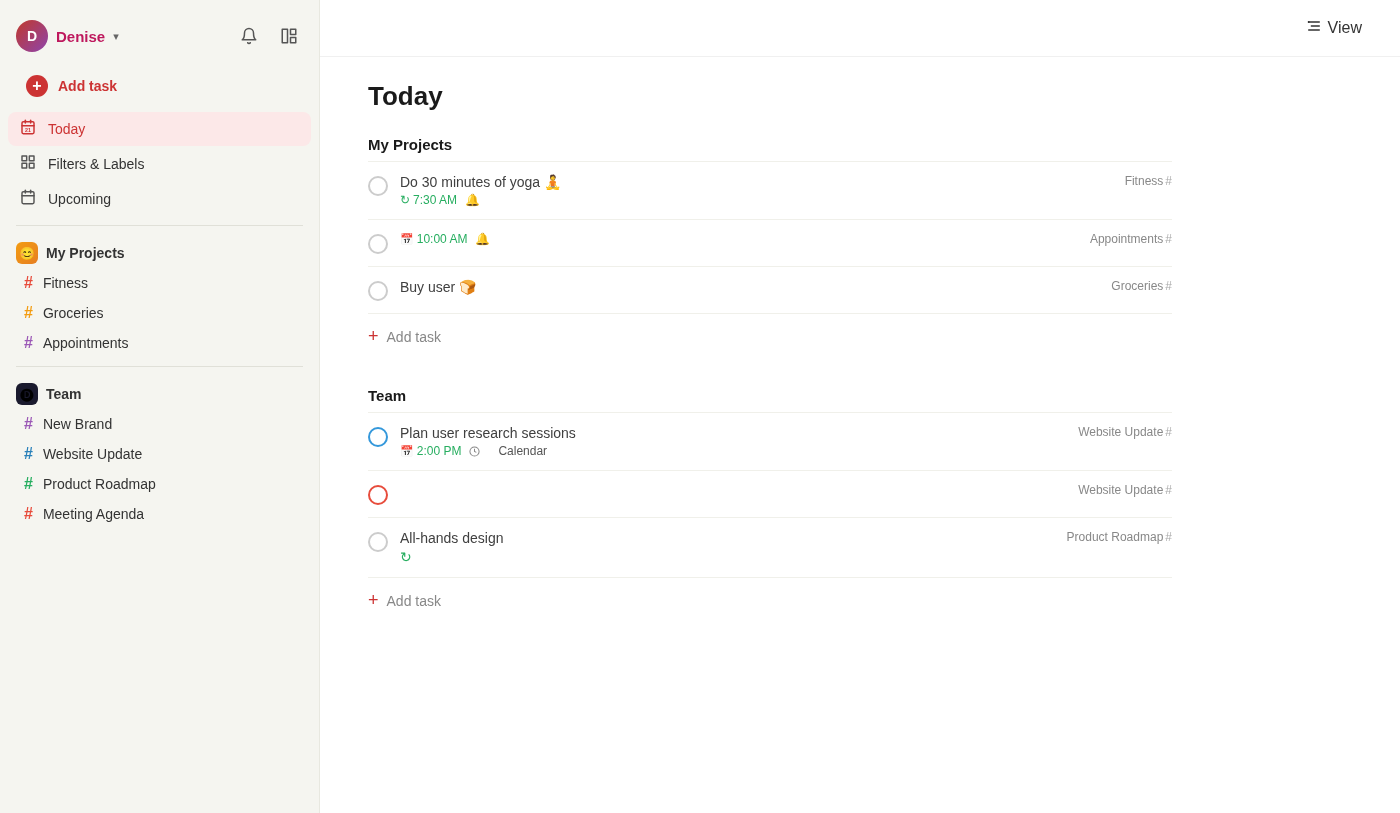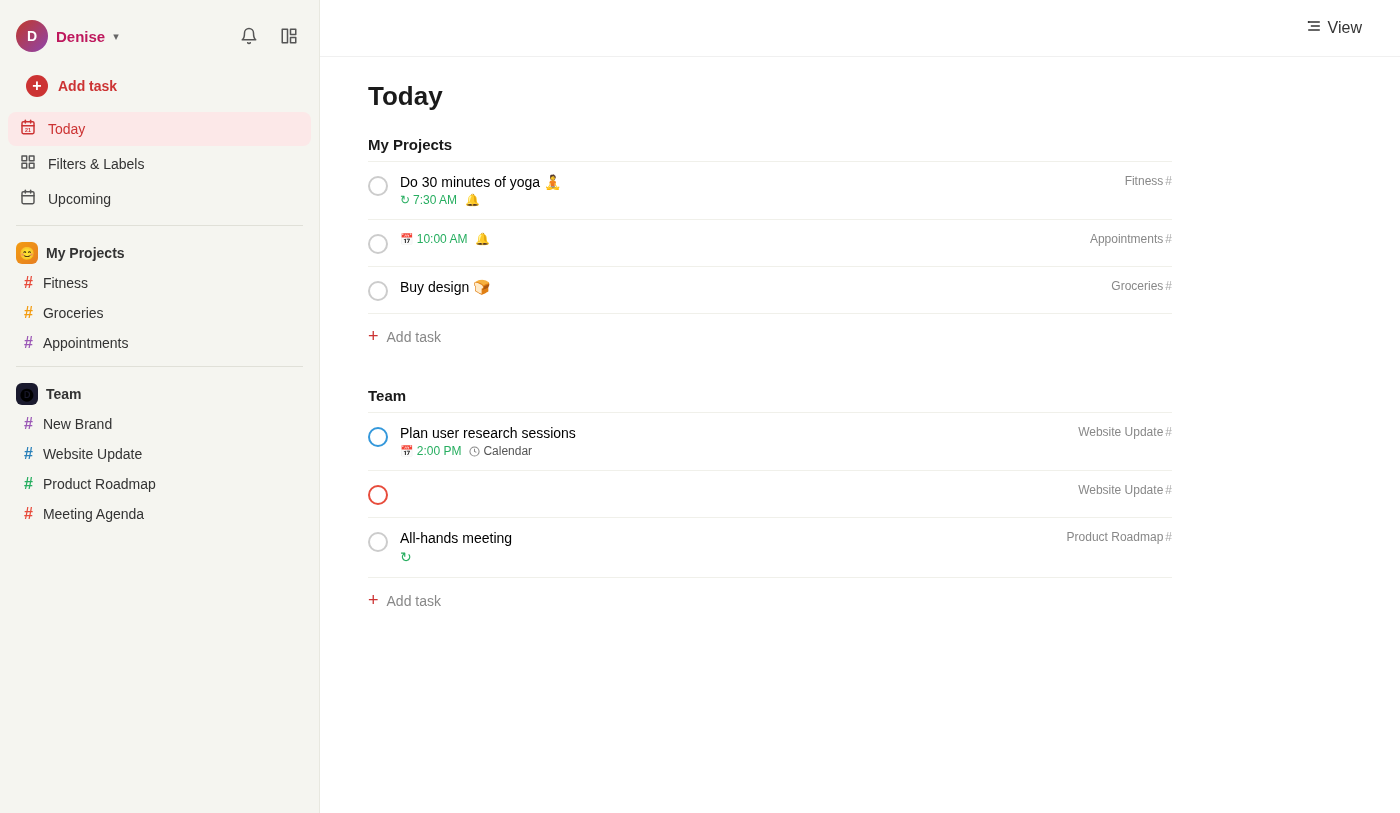--- a/index.html
+++ b/index.html
@@ -241,39 +241,39 @@
       display: flex;
       align-items: center;
       justify-content: center;
     }
     .task-checkbox.blue-ring { border-color: #3498db; }
     .task-checkbox.red-ring { border-color: #e74c3c; }
 
     .task-content { flex: 1; }
     .task-name {
       font-size: 14px;
-      color: #000000;
+      color: #404040;
       font-weight: 400;
       margin-bottom: 3px;
     }
     .task-meta {
       display: flex;
       align-items: center;
       gap: 8px;
     }
     .task-time {
       font-size: 12px;
       color: #27ae60;
       font-weight: 500;
       display: flex;
       align-items: center;
       gap: 3px;
     }
     .task-alarm { color: #888; font-size: 12px; }
-    .task-calendar { color: #888; font-size: 12px; display: flex; align-items: center; gap: 3px; }
+    .task-calendar { color: #888; font-size: 12px; display: flex; align-items: center; gap: 18px; }
     .task-calendar-label { font-size: 12px; color: #555; }
 
     .task-tag {
       margin-left: auto;
       font-size: 12px;
       color: #888;
       display: flex;
       align-items: center;
       gap: 2px;
     }
@@ -470,21 +470,21 @@
           </div>
           <div class="task-tag">
             <span>Appointments</span>
             <span class="task-tag-hash">#</span>
           </div>
         </div>
 
         <div class="task-row">
           <div class="task-checkbox"></div>
           <div class="task-content">
-            <div class="task-name">Buy design 🍞</div>
+            <div class="task-name">Buy user 🍞</div>
           </div>
           <div class="task-tag">
             <span>Groceries</span>
             <span class="task-tag-hash">#</span>
           </div>
         </div>
 
         <div class="add-task-row">
           <span class="add-plus">+</span>
           <span>Add task</span>
@@ -524,21 +524,21 @@
           <div class="task-checkbox red-ring"></div>
           <div class="task-tag">
             <span>Website Update</span>
             <span class="task-tag-hash">#</span>
           </div>
         </div>
 
         <div class="task-row">
           <div class="task-checkbox"></div>
           <div class="task-content">
-            <div class="task-name">All-hands meeting</div>
+            <div class="task-name">All-hands design</div>
             <div class="task-meta">
               <span style="color:#27ae60; font-size:14px;">↻</span>
             </div>
           </div>
           <div class="task-tag">
             <span>Product Roadmap</span>
             <span class="task-tag-hash">#</span>
           </div>
         </div>
 

